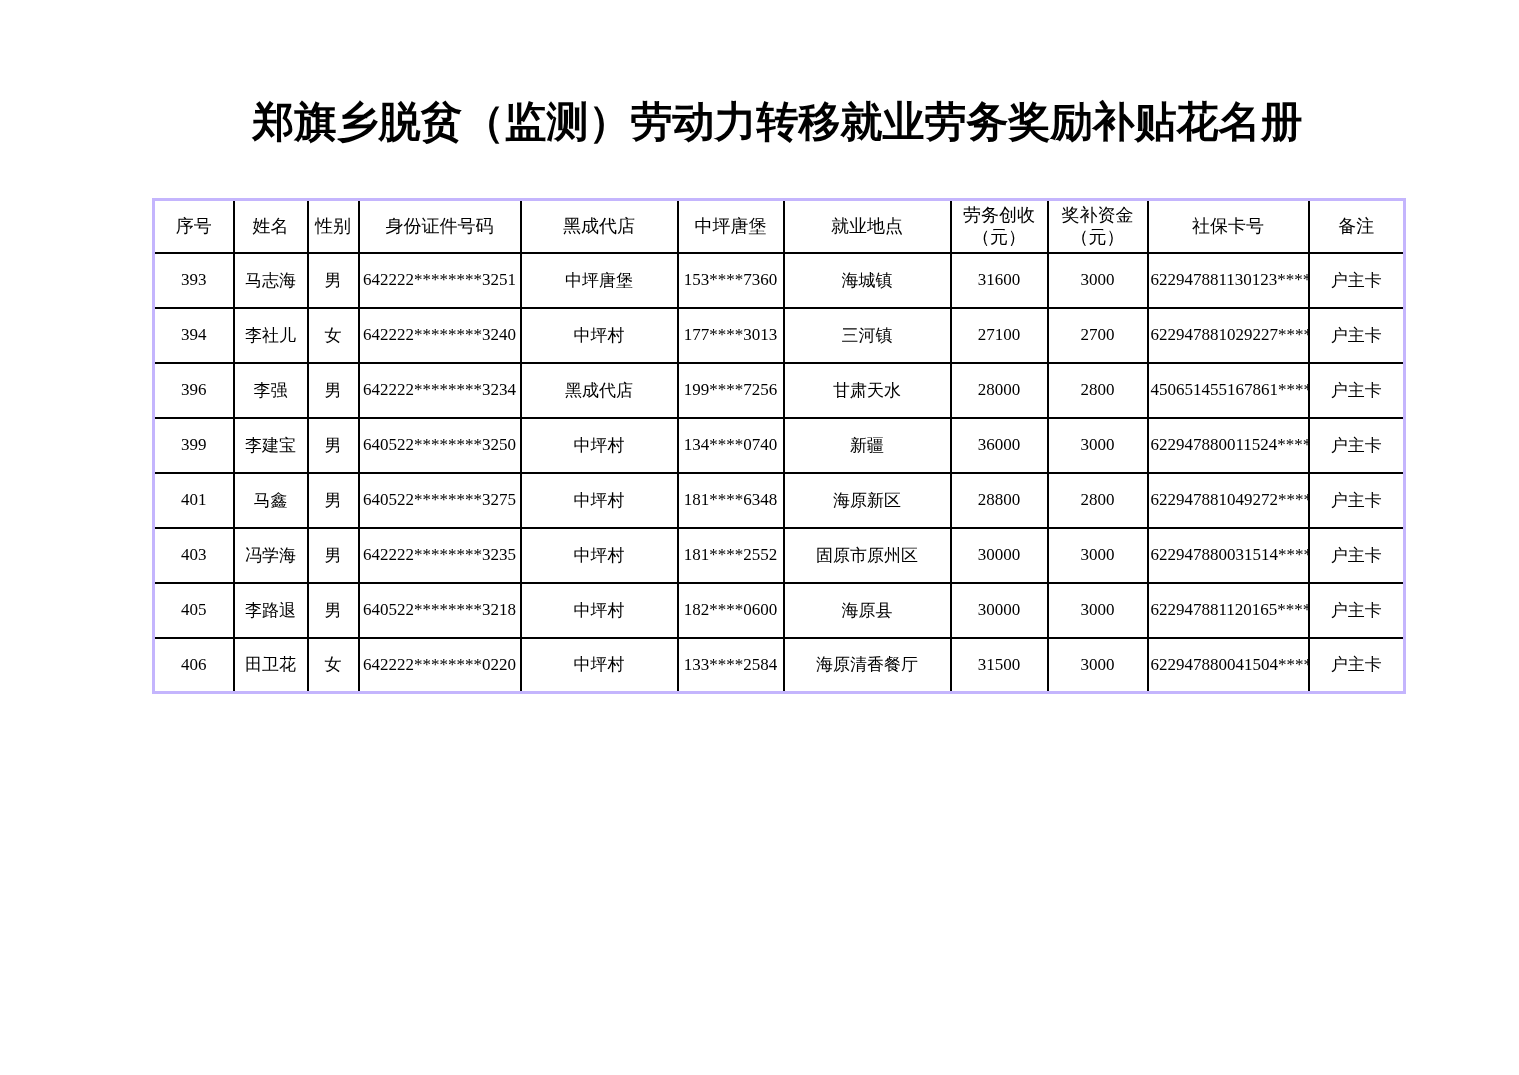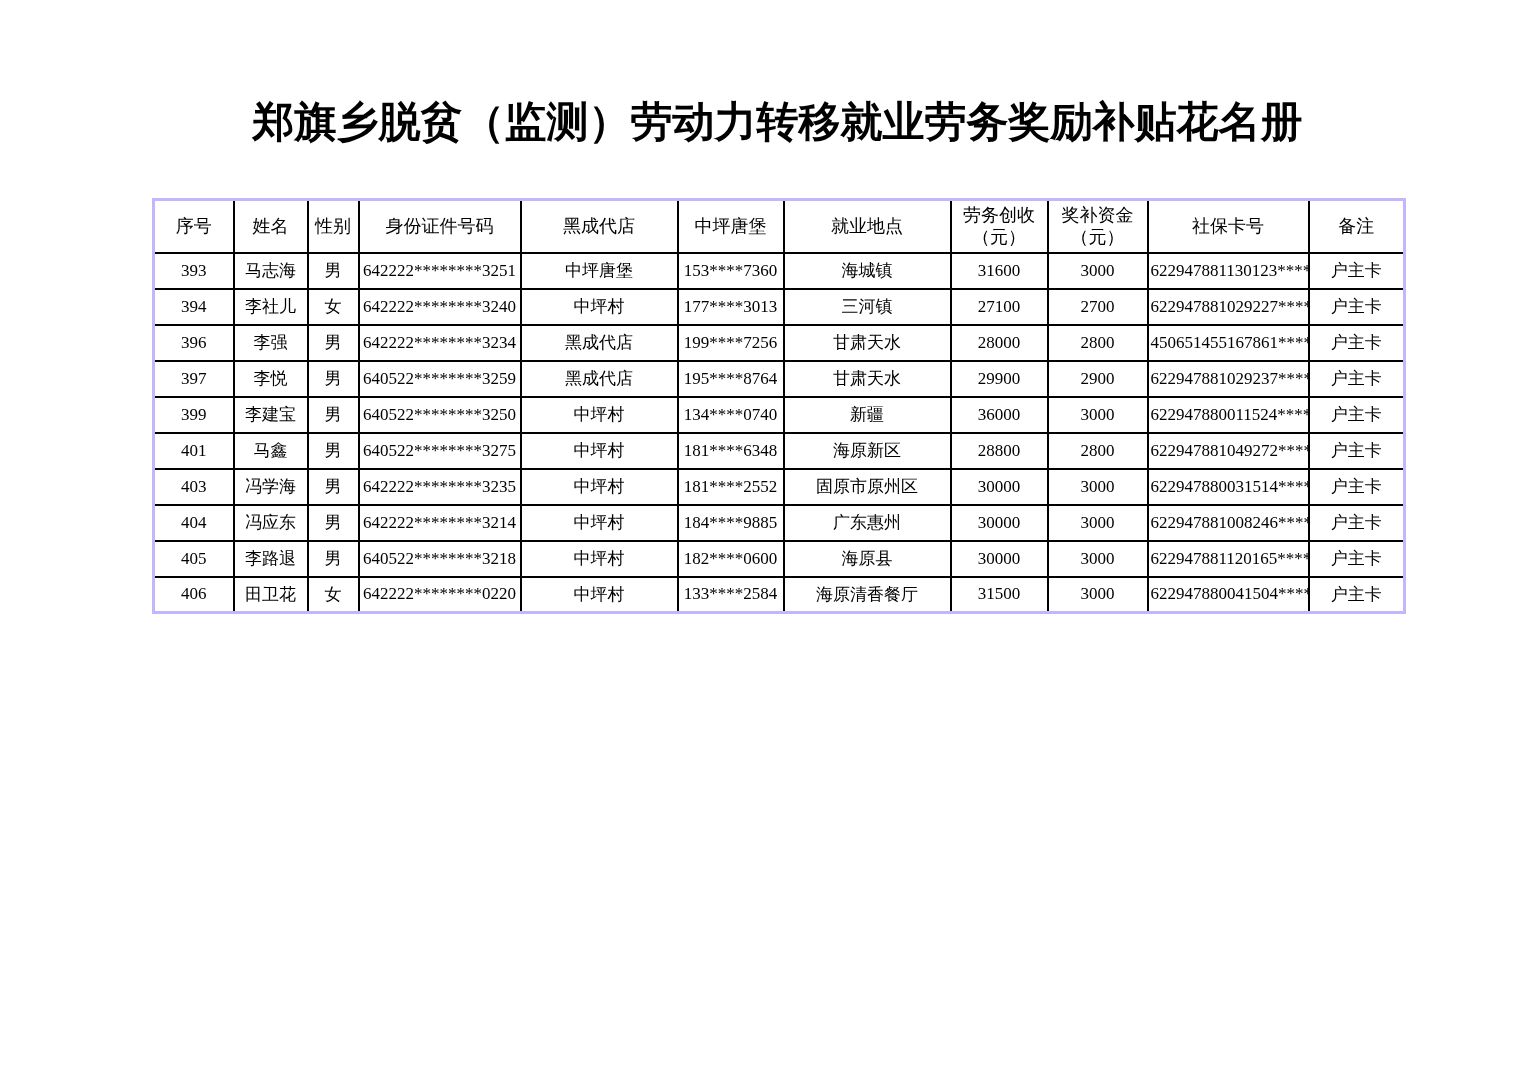--- a/index.html
+++ b/index.html
@@ -36,21 +36,21 @@
     margin-top: 26px;
   }
   table.roster th, table.roster td {
     border: 2px solid #000000;
     text-align: center;
     vertical-align: middle;
     overflow: hidden;
     padding: 0 2px;
   }
   table.roster thead tr { height: 53px; }
-  table.roster tbody tr { height: 36px; }
+  table.roster tbody tr { height: 55px; }
   table.roster th {
     font-size: 18px;
     font-weight: 400;
     line-height: 1.25;
   }
   table.roster td {
     font-size: 17px;
     font-weight: 400;
     white-space: nowrap;
   }
@@ -125,33 +125,20 @@
           <td>642222********3234</td>
           <td>黑成代店</td>
           <td>199****7256</td>
           <td>甘肃天水</td>
           <td>28000</td>
           <td>2800</td>
           <td>450651455167861****</td>
           <td>户主卡</td>
         </tr>
         <tr>
-          <td>397</td>
-          <td>李悦</td>
-          <td>男</td>
-          <td>640522********3259</td>
-          <td>黑成代店</td>
-          <td>195****8764</td>
-          <td>甘肃天水</td>
-          <td>29900</td>
-          <td>2900</td>
-          <td>622947881029237****</td>
-          <td>户主卡</td>
-        </tr>
-        <tr>
           <td>399</td>
           <td>李建宝</td>
           <td>男</td>
           <td>640522********3250</td>
           <td>中坪村</td>
           <td>134****0740</td>
           <td>新疆</td>
           <td>36000</td>
           <td>3000</td>
           <td>622947880011524****</td>
@@ -177,33 +164,20 @@
           <td>642222********3235</td>
           <td>中坪村</td>
           <td>181****2552</td>
           <td>固原市原州区</td>
           <td>30000</td>
           <td>3000</td>
           <td>622947880031514****</td>
           <td>户主卡</td>
         </tr>
         <tr>
-          <td>404</td>
-          <td>冯应东</td>
-          <td>男</td>
-          <td>642222********3214</td>
-          <td>中坪村</td>
-          <td>184****9885</td>
-          <td>广东惠州</td>
-          <td>30000</td>
-          <td>3000</td>
-          <td>622947881008246****</td>
-          <td>户主卡</td>
-        </tr>
-        <tr>
           <td>405</td>
           <td>李路退</td>
           <td>男</td>
           <td>640522********3218</td>
           <td>中坪村</td>
           <td>182****0600</td>
           <td>海原县</td>
           <td>30000</td>
           <td>3000</td>
           <td>622947881120165****</td>

